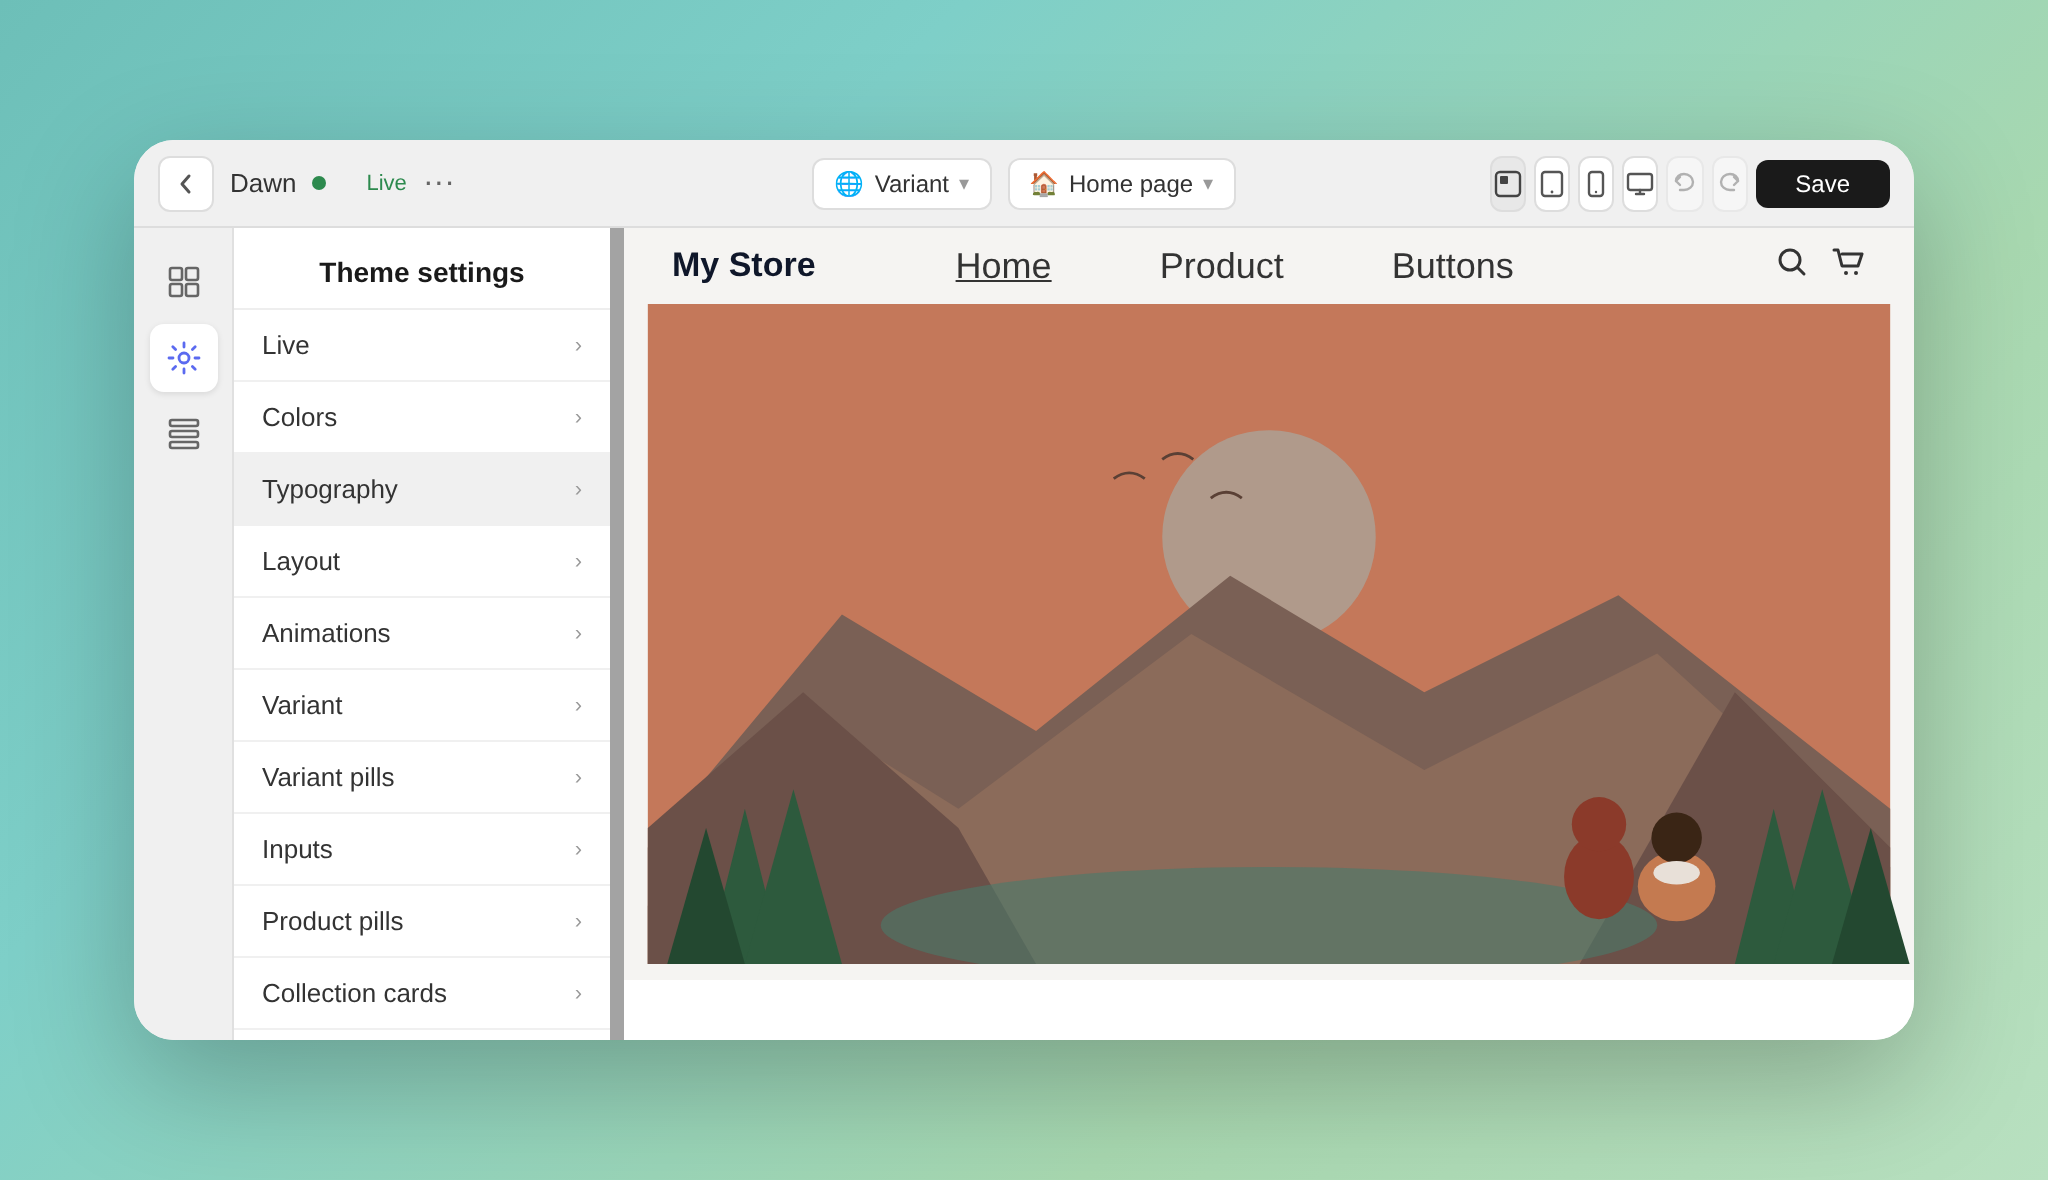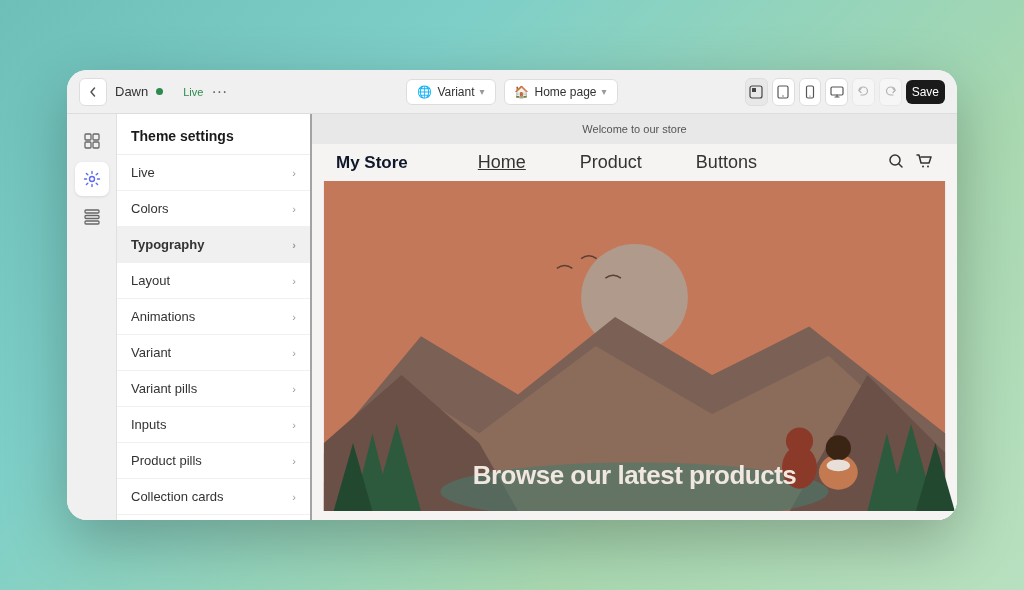--- a/index.html
+++ b/index.html
@@ -128,21 +128,21 @@
       align-items: center;
       justify-content: center;
       cursor: pointer;
       font-size: 13px;
       color: #555;
     }
     .icon-btn.active {
       background: #e8e8e8;
     }
     .save-btn {
-      padding: 5px 6px;
+      padding: 5px 20px;
       border-radius: 6px;
       background: #1a1a1a;
       color: white;
       border: none;
       font-size: 12px;
       font-weight: 500;
       cursor: pointer;
     }
     
     .main {
@@ -175,44 +175,45 @@
     }
     .sidebar-icon.active {
       background: white;
       box-shadow: 0 1px 3px rgba(0,0,0,0.1);
       color: #5b6af0;
     }
     
     .settings-panel {
       width: 195px;
       background: white;
-      border-right: 2px solid #a3a3a3;
+      border-right: 7px solid #a3a3a3;
       overflow-y: auto;
       flex-shrink: 0;
+      text-align: center;
     }
     .settings-header {
       padding: 14px 14px 10px;
       font-size: 14px;
       font-weight: 600;
       color: #1a1a1a;
       border-bottom: 1px solid #eee;
     }
     .settings-item {
       display: flex;
       align-items: center;
       justify-content: space-between;
       padding: 10px 14px;
       font-size: 13px;
       color: #333;
       cursor: pointer;
       border-bottom: 1px solid #f0f0f0;
     }
     .settings-item.active {
       background: #f0f0f0;
-      font-weight: 700;
+      font-weight: 400;
     }
     .chevron {
       font-size: 11px;
       color: #999;
     }
     
     .preview {
       flex: 1;
       background: white;
       overflow: hidden;
@@ -433,23 +434,20 @@
         <span class="chevron">›</span>
       </div>
       <div class="settings-item">
         
         
       </div>
 
     </div>
 
     <div class="preview">
-      <div class="preview-bar">
-        <span>Welcome to our store</span>
-      </div>
       <div class="store-preview">
         <div class="store-nav">
           <span class="store-logo">My Store</span>
           <div class="nav-links">
             <a class="nav-link active">Home</a>
             <a class="nav-link">Product</a>
             <a class="nav-link">Buttons</a>
           </div>
           <div class="nav-icons">
             <span class="nav-icon">
@@ -498,18 +496,17 @@
             <path d="M290,100 Q298,94 306,100" stroke="#5a4035" stroke-width="1.5" fill="none"></path>
 
             <ellipse cx="490" cy="295" rx="18" ry="22" fill="#8b3a2a"></ellipse>
             <circle cx="490" cy="268" r="14" fill="#8b3a2a"></circle>
 
             <ellipse cx="530" cy="300" rx="20" ry="18" fill="#c47a50"></ellipse>
             <circle cx="530" cy="275" r="13" fill="#3a2515"></circle>
 
             <ellipse cx="530" cy="293" rx="12" ry="6" fill="#e8e0d8"></ellipse>
           </svg>
-          <div class="hero-text">Browse our latest products</div>
         </div>
       </div>
     </div>
   </div>
 </div>
 
 </body></html>

